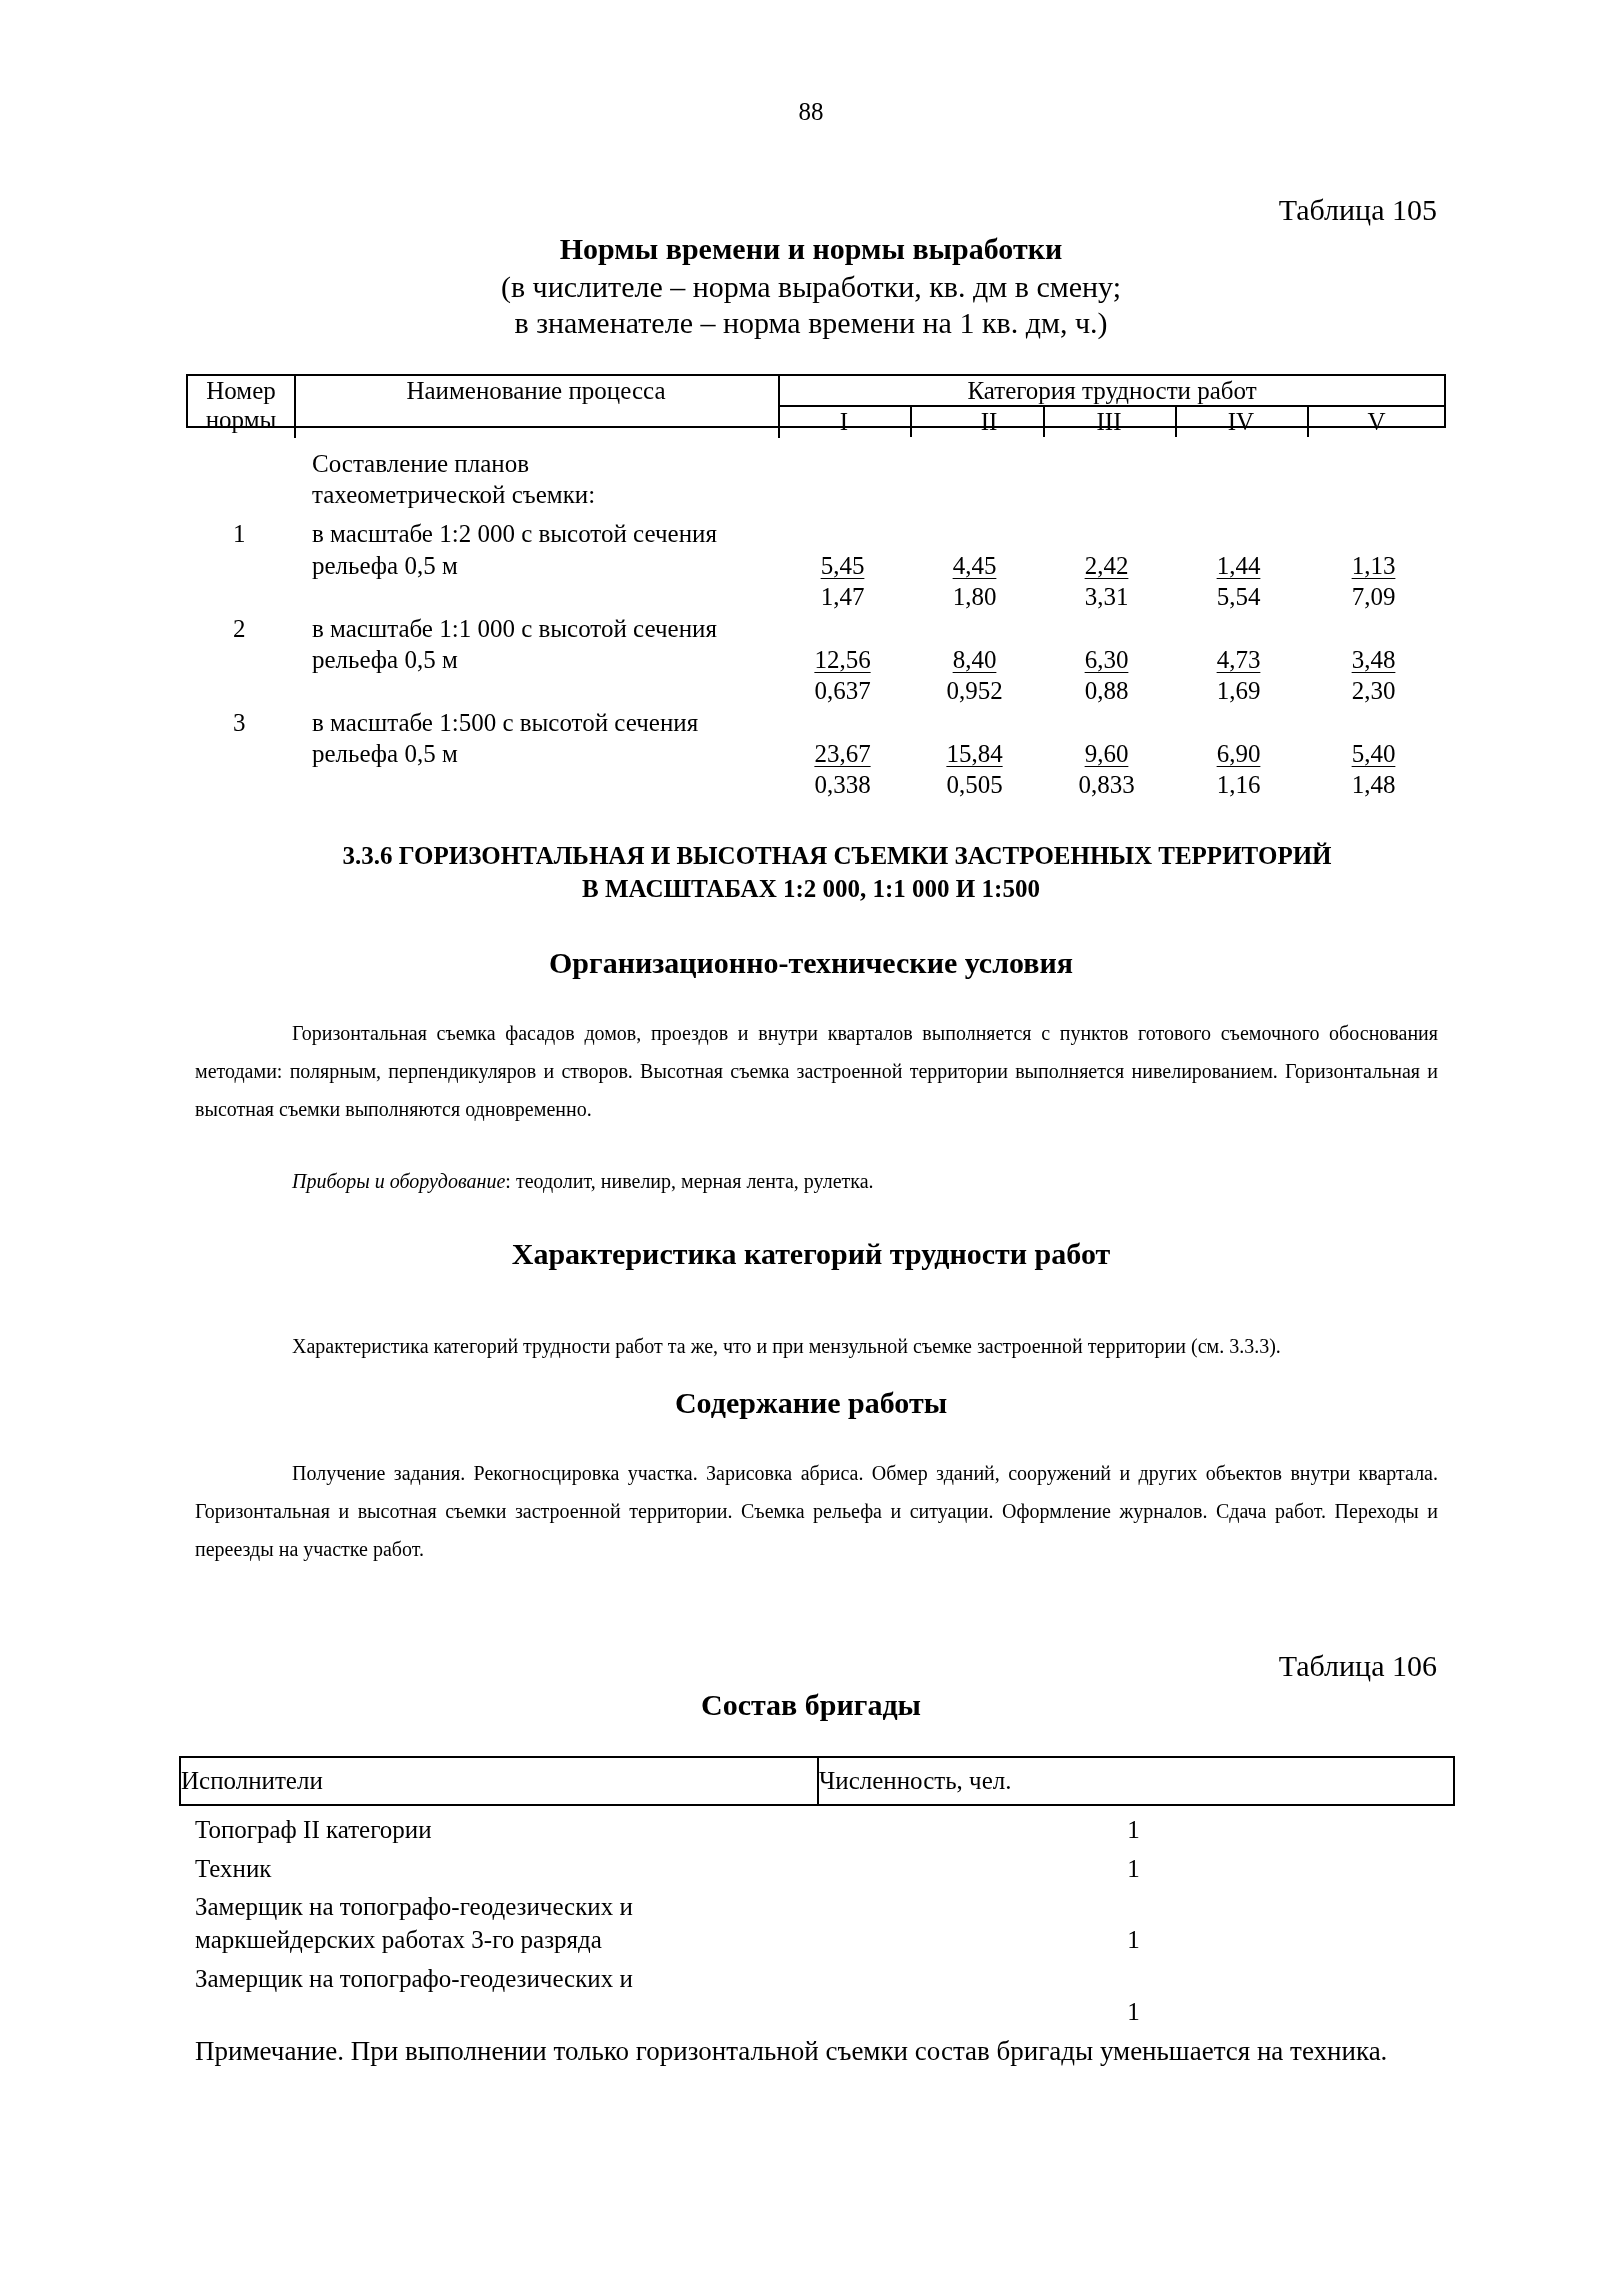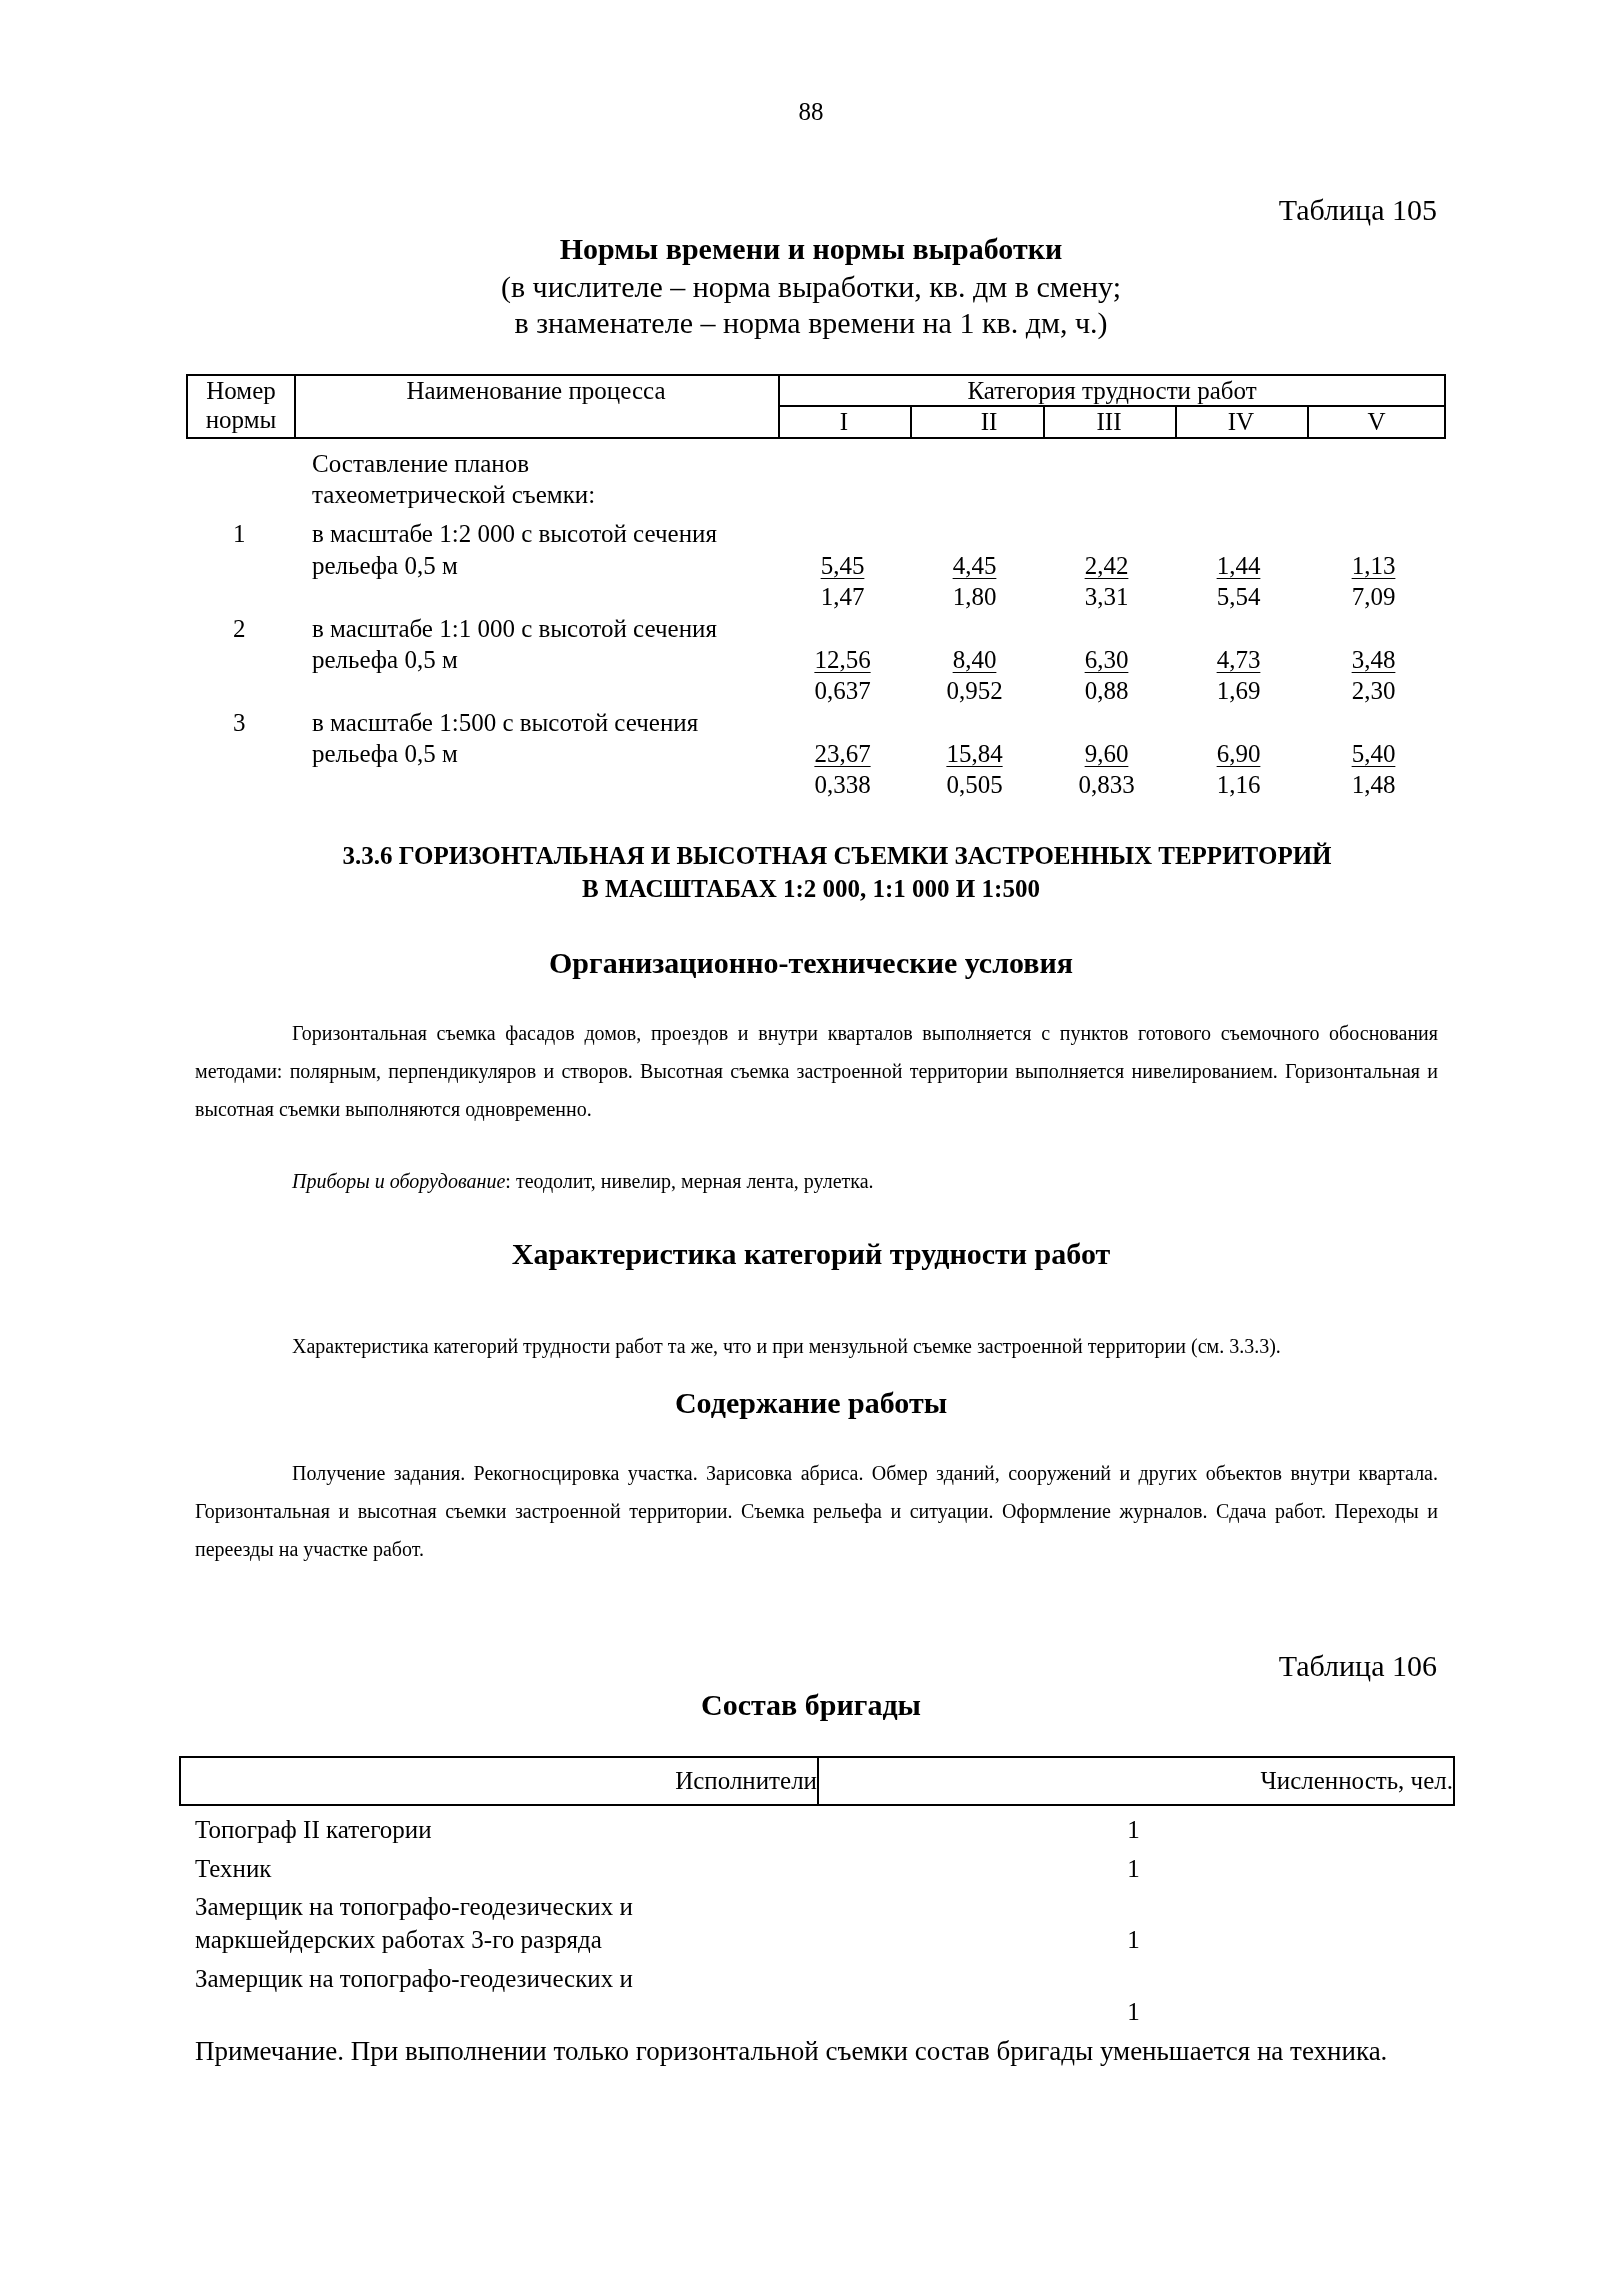--- a/index.html
+++ b/index.html
@@ -7,37 +7,37 @@
     width: 1622px; height: 2295px; position: relative; overflow: hidden;
     font-family: "Liberation Serif", "DejaVu Serif", serif; color: #000;
   }
   .abs { position: absolute; }
   .page-number { left: 0; width: 1622px; top: 98px; text-align: center; font-size: 25px; }
   .table-label { right: 185px; top: 193px; font-size: 30px; }
   .title-bold { left: 0; width: 1622px; text-align: center; font-weight: bold; font-size: 30px; }
   .subtitle { left: 0; width: 1622px; text-align: center; font-size: 30px; }
 
   
-  .t105-head { position: absolute; left: 186px; top: 374px; width: 1260px; height: 65px; border: 2px solid #000; box-sizing: border-box; }
+  .t105-head { position: absolute; left: 186px; top: 374px; width: 1260px; height: 54px; border: 2px solid #000; box-sizing: border-box; }
   .t105-head .cell { position: absolute; box-sizing: border-box; font-size: 25px; text-align: center; }
   .vline { position: absolute; background: #000; width: 2px; }
   .hline { position: absolute; background: #000; height: 2px; }
   .t105-body { position: absolute; left: 186px; top: 445px; width: 1260px; }
   .t105-body .txt { position: absolute; font-size: 25px; line-height: 31px; }
   .frac { position: absolute; width: 131px; text-align: center; font-size: 25px; line-height: 31px; }
   .frac .num span { text-decoration: underline; text-underline-offset: 3.9px; text-decoration-thickness: 1.3px; }
 
   .section-head { left: 0; width: 1622px; text-align: center; font-weight: bold; font-size: 25px; line-height: 31px; }
   .para { left: 195px; width: 1243px; font-size: 20px; line-height: 38px; text-align: justify; }
   .para .indent { display: inline-block; width: 97px; }
   .para-small { left: 195px; width: 1243px; font-size: 27px; line-height: 33px; text-align: justify; }
 
   
   .t106-head { position: absolute; left: 179px; top: 1756px; width: 1276px; height: 50px; border: 2px solid #000; box-sizing: border-box; }
-  .t106-head .cell { position: absolute; top: 0; height: 46px; line-height: 46px; text-align: right; font-size: 25px; }
+  .t106-head .cell { position: absolute; top: 0; height: 46px; line-height: 46px; text-align: left; font-size: 25px; }
   .t106-row { position: absolute; left: 195px; width: 1243px; font-size: 25px; line-height: 33px; }
   .t106-row .count { position: absolute; left: 919px; width: 39px; text-align: center; }
 </style>
 </head>
 <body>
 
 <div class="abs page-number">88</div>
 
 <div class="abs table-label">Таблица 105</div>
 <div class="abs title-bold" style="top:232px;">Нормы времени и нормы выработки</div>

